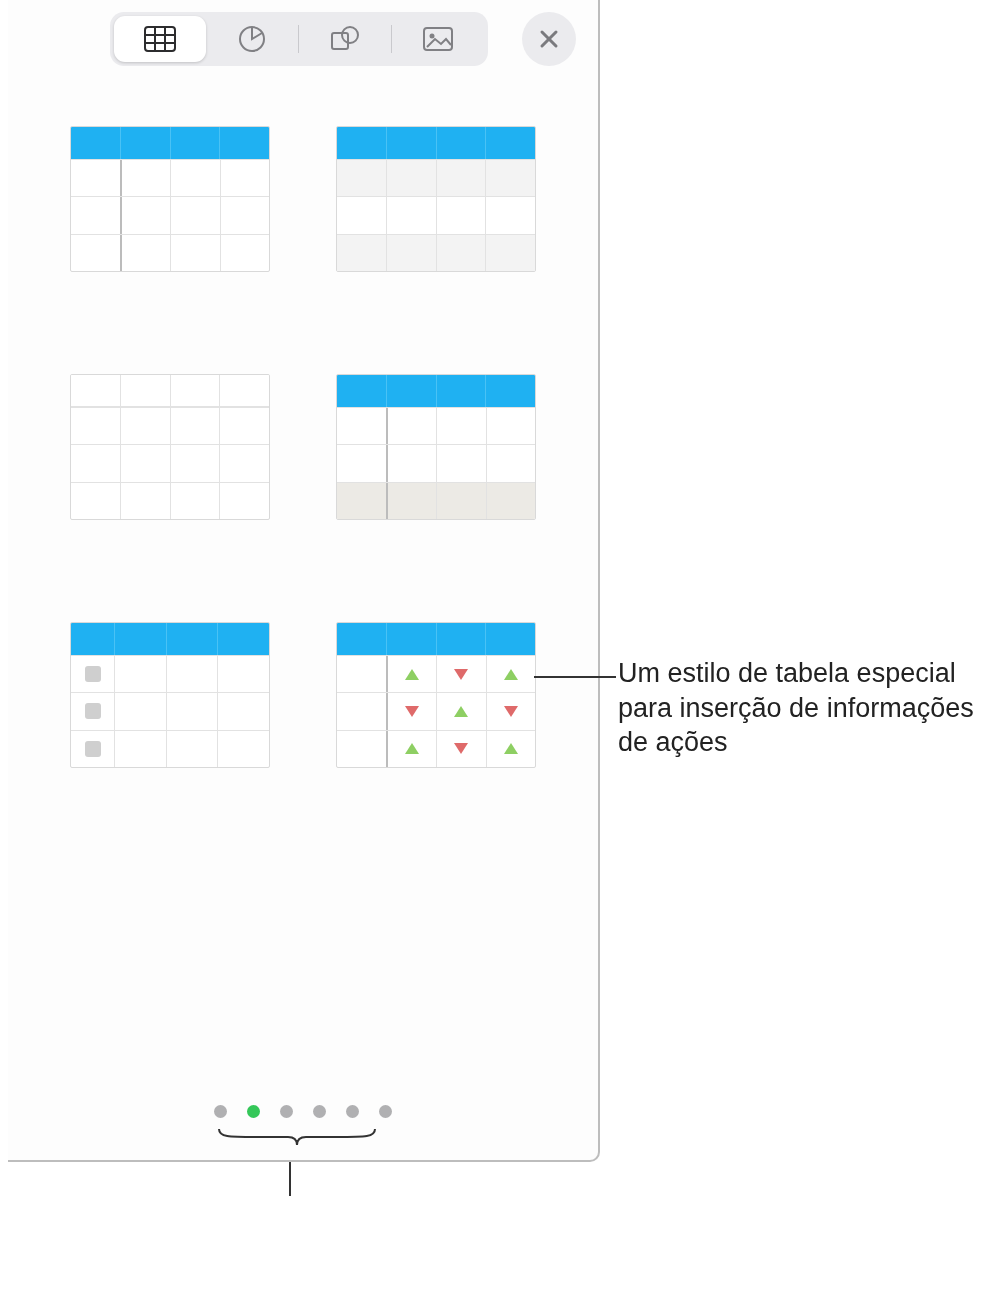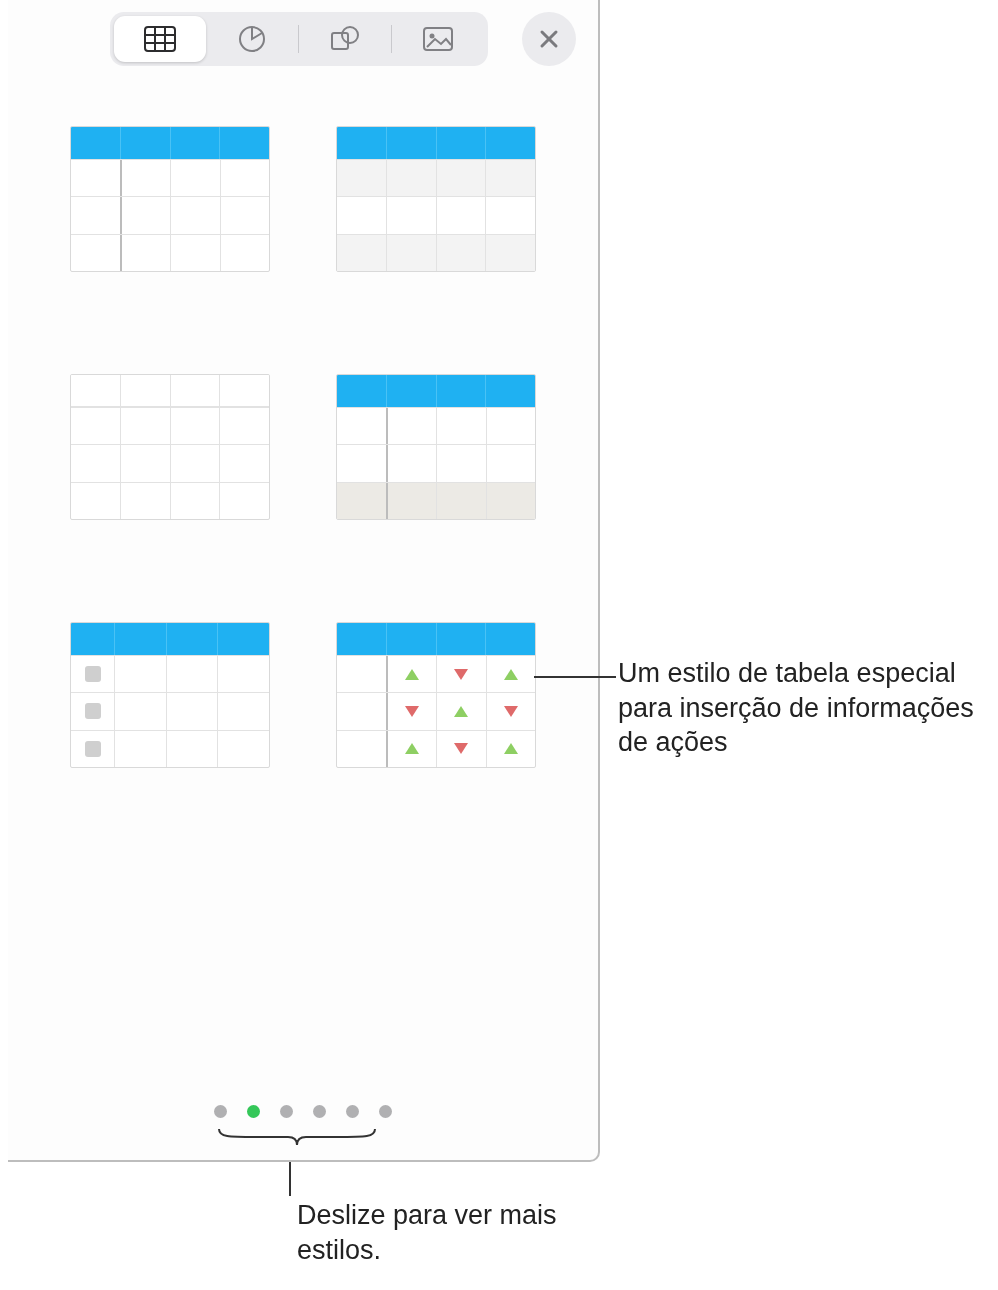--- a/index.html
+++ b/index.html
@@ -487,14 +487,13 @@
 
 </div>
 
 <div class="callout-right">
   <div class="leader"></div>
   <span>Um estilo de tabela especial para inserção de informações de ações</span>
 </div>
 
 <div class="callout-bottom">
   <div class="leader"></div>
-  <span>Deslize para ver mais estilos.</span>
 </div>
 
 </body></html>

